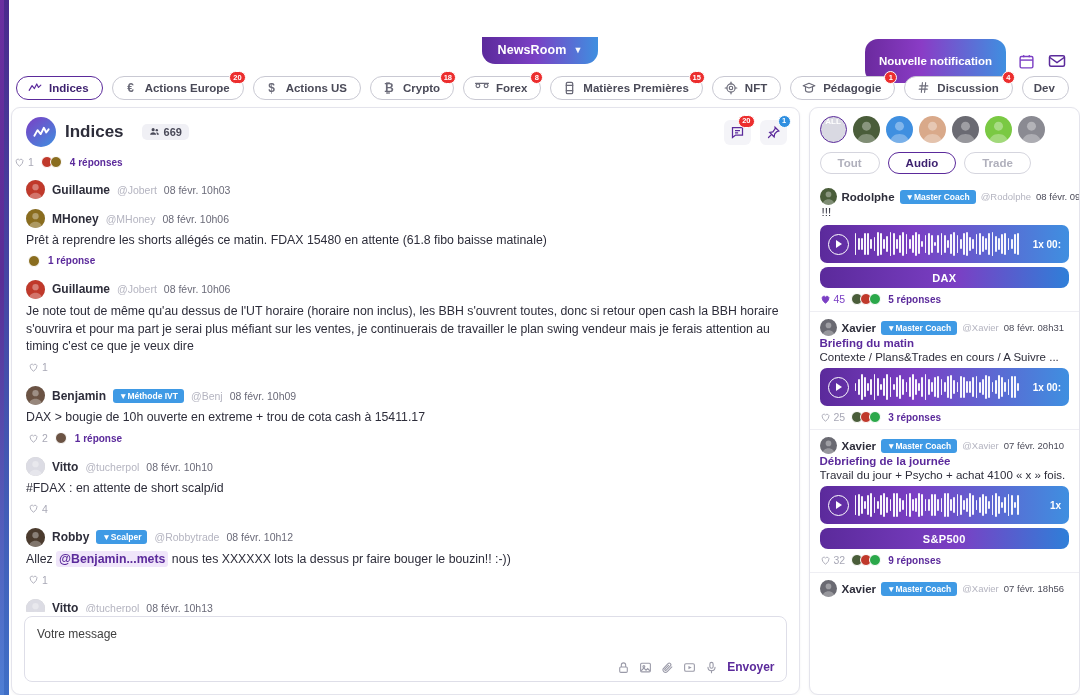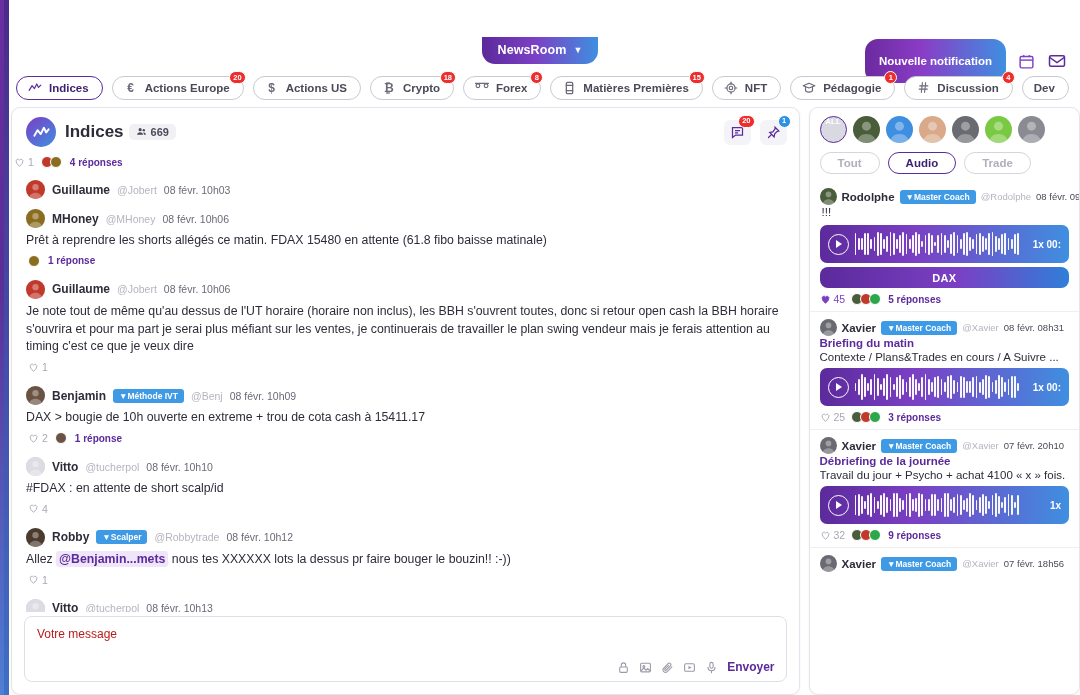--- a/index.html
+++ b/index.html
@@ -156,21 +156,21 @@
   }
   .ch-title {
     font-size: 17px; font-weight: bold; color: #2d2d3a;
     margin-left: 9px;
   }
   .ch-count {
     display: flex; align-items: flex-start; gap: 4px;
     background: #f0f0f5;
     border-radius: 5px;
     padding: 2px 7px;
-    margin-left: 5px;
+    margin-left: 18px;
     font-size: 11px; font-weight: bold; color: #4a4a58;
   }
   .ch-actions { margin-left: auto; display: flex; gap: 9px; }
   .ch-act {
     position: relative;
     width: 27px; height: 25px;
     background: #f4f4f8;
     border-radius: 6px;
     display: flex; align-items: center; justify-content: center;
     cursor: pointer;
@@ -231,21 +231,21 @@
     flex: none;
     margin: 4px 12px 12px 12px;
     border: 1px solid #dedee8;
     border-radius: 8px;
     height: 66px;
     position: relative;
     background: #fff;
   }
   .composer .ph {
     position: absolute; left: 12px; top: 10px;
-    font-size: 12px; color: #b91c1c;
+    font-size: 12px; color: #404040;
   }
   .comp-actions {
     position: absolute; right: 11px; bottom: 7px;
     display: flex; align-items: center; gap: 9px;
   }
   .cicon { color: #9a9aa8; display: flex; cursor: pointer; }
   .send { color: #5b2a9b; font-size: 12px; font-weight: bold; cursor: pointer; }
 
   
   .right-panel {
@@ -982,20 +982,21 @@
                 <i style="height:17.9px"></i>
                 <i style="height:5.7px"></i>
                 <i style="height:16.6px"></i>
                 <i style="height:22.3px"></i>
                 <i style="height:19.1px"></i>
                 <i style="height:6.4px"></i>
                 <i style="height:20.9px"></i>
               </span>
               <span class="speed">1x</span>
             </div>
+            <div class="tagbar">S&amp;P500</div>
             <div class="ap-react">
               <span class="heart">
                 <svg width="11" height="11" viewBox="0 0 24 24" fill="none" stroke="currentColor" stroke-width="2">
                   <path d="M12 20s-7-4.7-7-9.5A3.8 3.8 0 0 1 12 7a3.8 3.8 0 0 1 7 3.5C19 15.3 12 20 12 20z"></path>
                 </svg>
                 <span>32</span>
               </span>
               <span class="minifaces">
                 <i style="background:#4a5d3a"></i>
                 <i style="background:#c0392b"></i>

